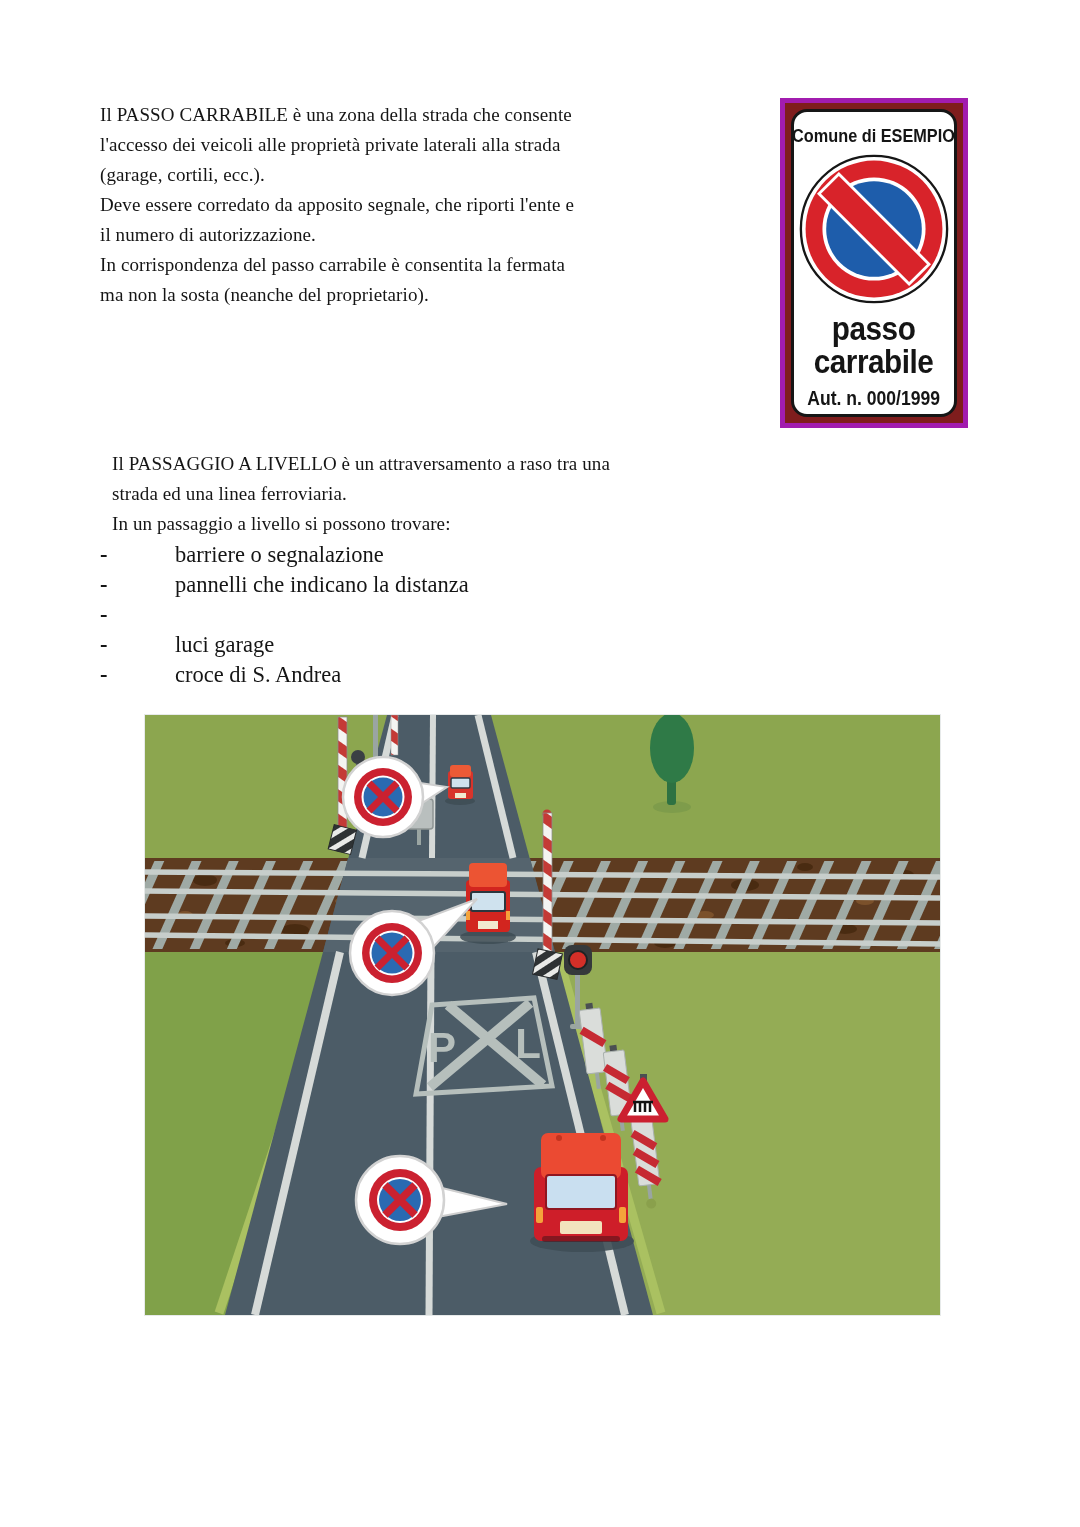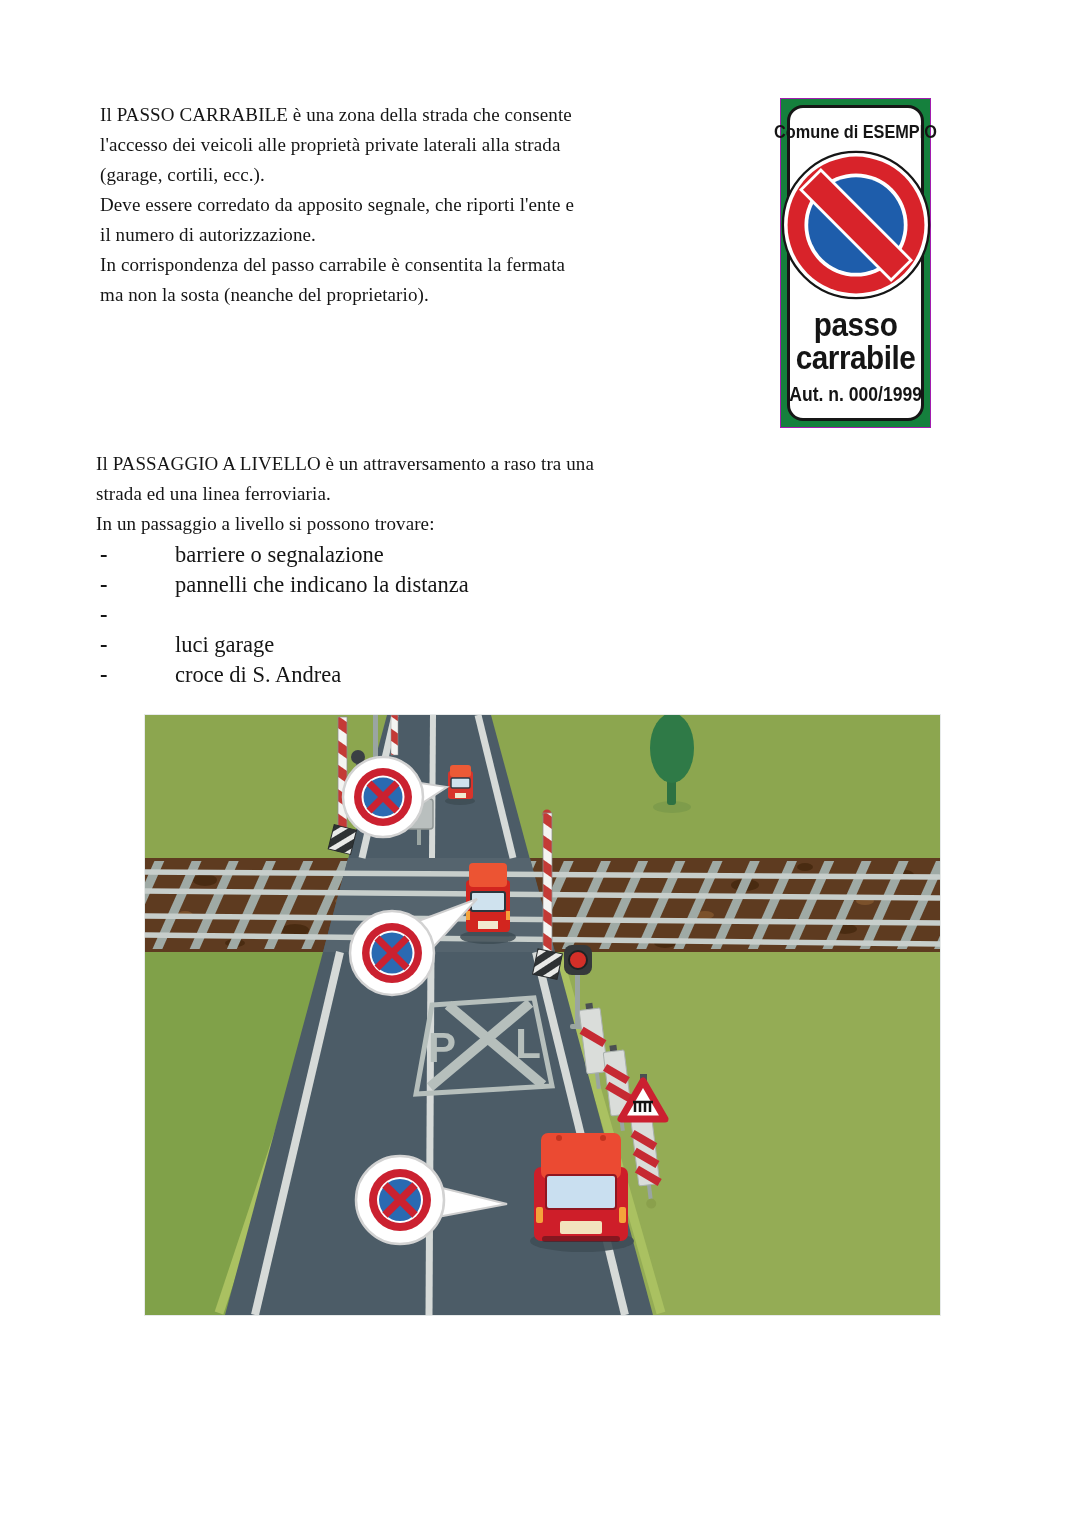--- a/index.html
+++ b/index.html
@@ -3,27 +3,27 @@
 <meta charset="utf-8">
 <style>
   html,body{margin:0;padding:0}
   body{
     width:1080px;height:1527px;background:#ffffff;position:relative;
     font-family:"Liberation Serif", serif;color:#151515;overflow:hidden;
   }
   .abs{position:absolute}
   .para{font-size:19px;line-height:30px;white-space:pre-line;letter-spacing:.1px}
   #para1{left:100px;top:100px;width:700px}
-  #para2{left:96px;top:449px;width:720px}
+  #para2{left:112px;top:449px;width:720px}
   #list{left:100px;top:540px;width:720px;font-size:22.5px;line-height:30px}
   .li{display:flex}
   .li .dash{width:75px;font-weight:bold}
   
-  #sign{left:780px;top:98px;width:151px;height:330px;border:1px solid #a21caf;
-        background:#15803d;box-sizing:border-box;padding:6px}
+  #sign{left:780px;top:98px;width:188px;height:330px;border:5px solid #a21caf;
+        background:#7f1d1d;box-sizing:border-box;padding:6px}
   .sign-inner{border:3px solid #161616;border-radius:16px;height:100%;box-sizing:border-box;
         display:flex;flex-direction:column;align-items:center;padding-top:13px;
         font-family:"Liberation Sans", sans-serif;font-weight:bold;background:#fff}
   .sign-title{font-size:18.5px;transform:scaleX(.88);white-space:nowrap}
   .np-disc{margin-top:7px}
   .sign-label{margin-top:8px;font-size:33px;line-height:33px;text-align:center;
         transform:scaleX(.9);letter-spacing:-.5px}
   .sign-aut{margin-top:9px;font-size:19.5px;transform:scaleX(.9);white-space:nowrap}
   
   #illu{left:145px;top:715px;width:795px;height:600px;outline:1px solid #e7eaea}

